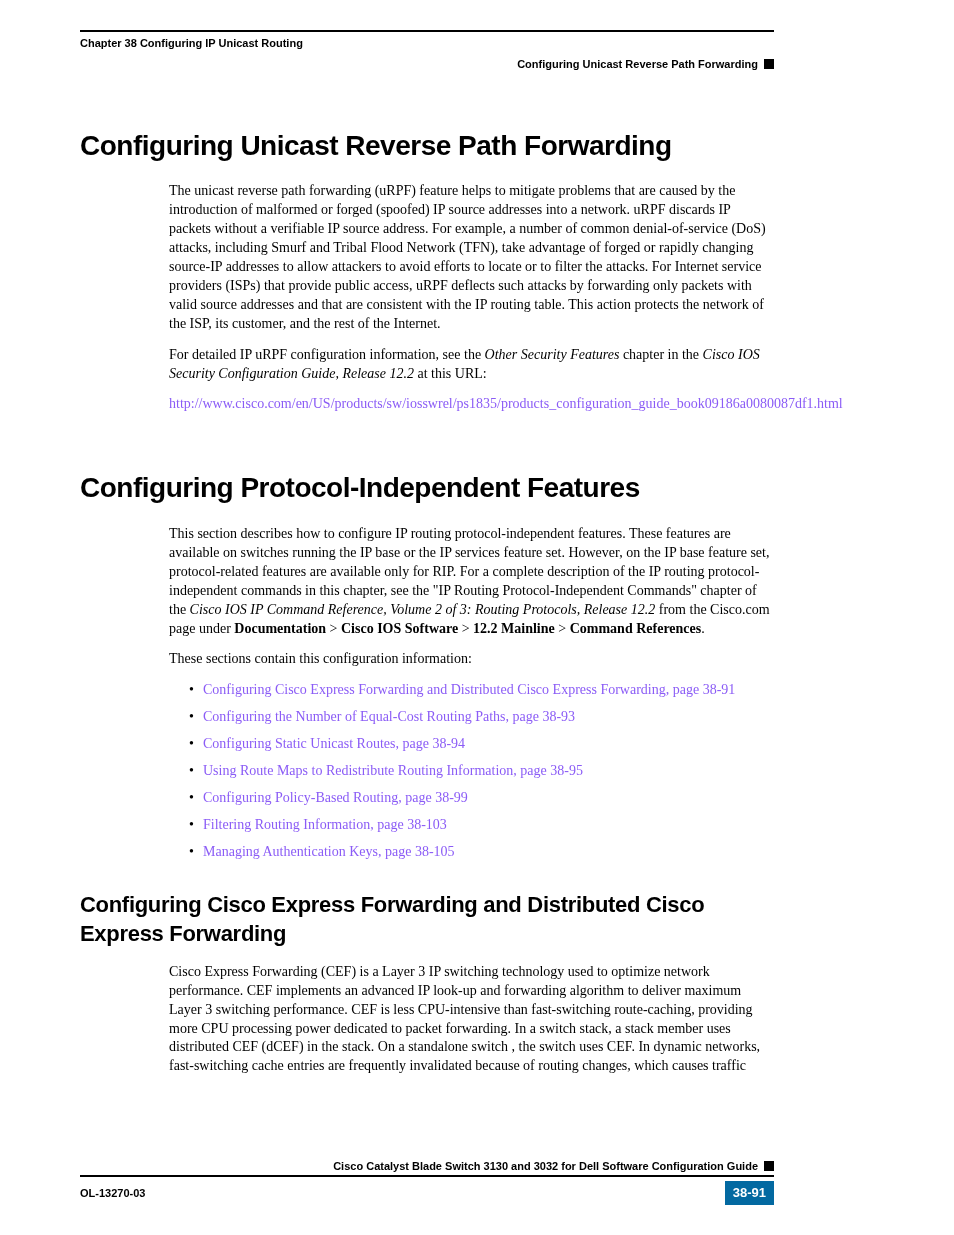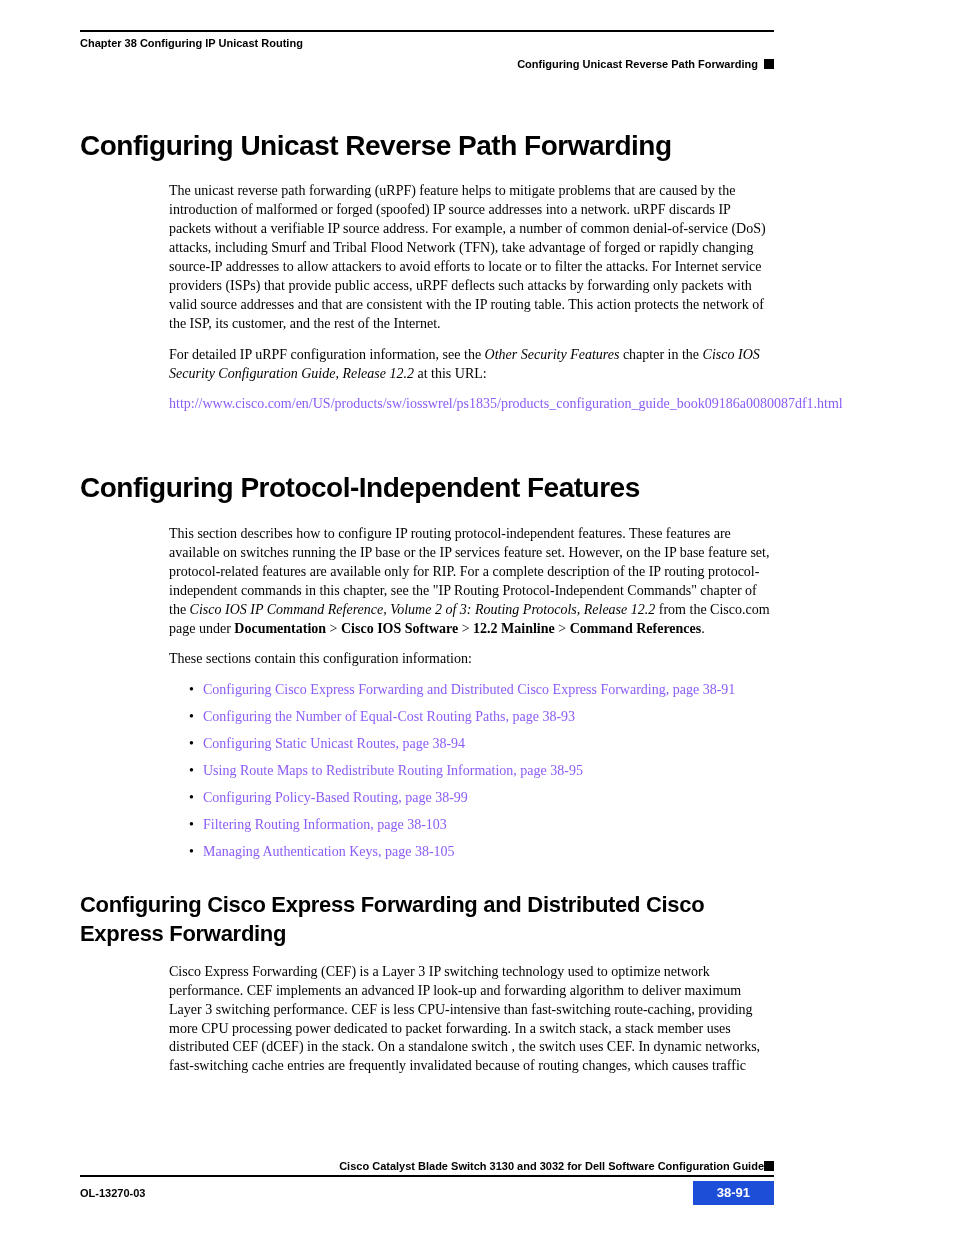--- a/index.html
+++ b/index.html
@@ -86,44 +86,45 @@
   .footer {
     position: absolute;
     left: 80px;
     right: 70px;
     bottom: 30px;
   }
   .footer-title-row {
     display:flex;
     justify-content:flex-end;
     align-items:center;
+    gap:6px;
     font-family: Arial, Helvetica, sans-serif;
     font-weight: bold;
     font-size: 11px;
     margin-bottom:2px;
   }
   .footer-line { border-top: 2px solid #000; }
   .footer-row {
     display: flex;
     justify-content: space-between;
     align-items: center;
     margin-top: 4px;
   }
   .footer-left {
     font-family: Arial, Helvetica, sans-serif;
     font-weight: bold;
     font-size: 11px;
   }
   .page-badge {
-    background: #1d4ed8;
+    background: #0369a1;
     color: #fff;
     font-family: Arial, Helvetica, sans-serif;
     font-weight: bold;
     font-size: 13px;
-    padding: 3px 24px;
+    padding: 3px 8px;
   }
 </style>
 </head>
 <body>
 
 <div class="page">
   <div class="header-line"></div>
   <div class="header-row">
     <span>Chapter 38    Configuring IP Unicast Routing</span>
   </div>

